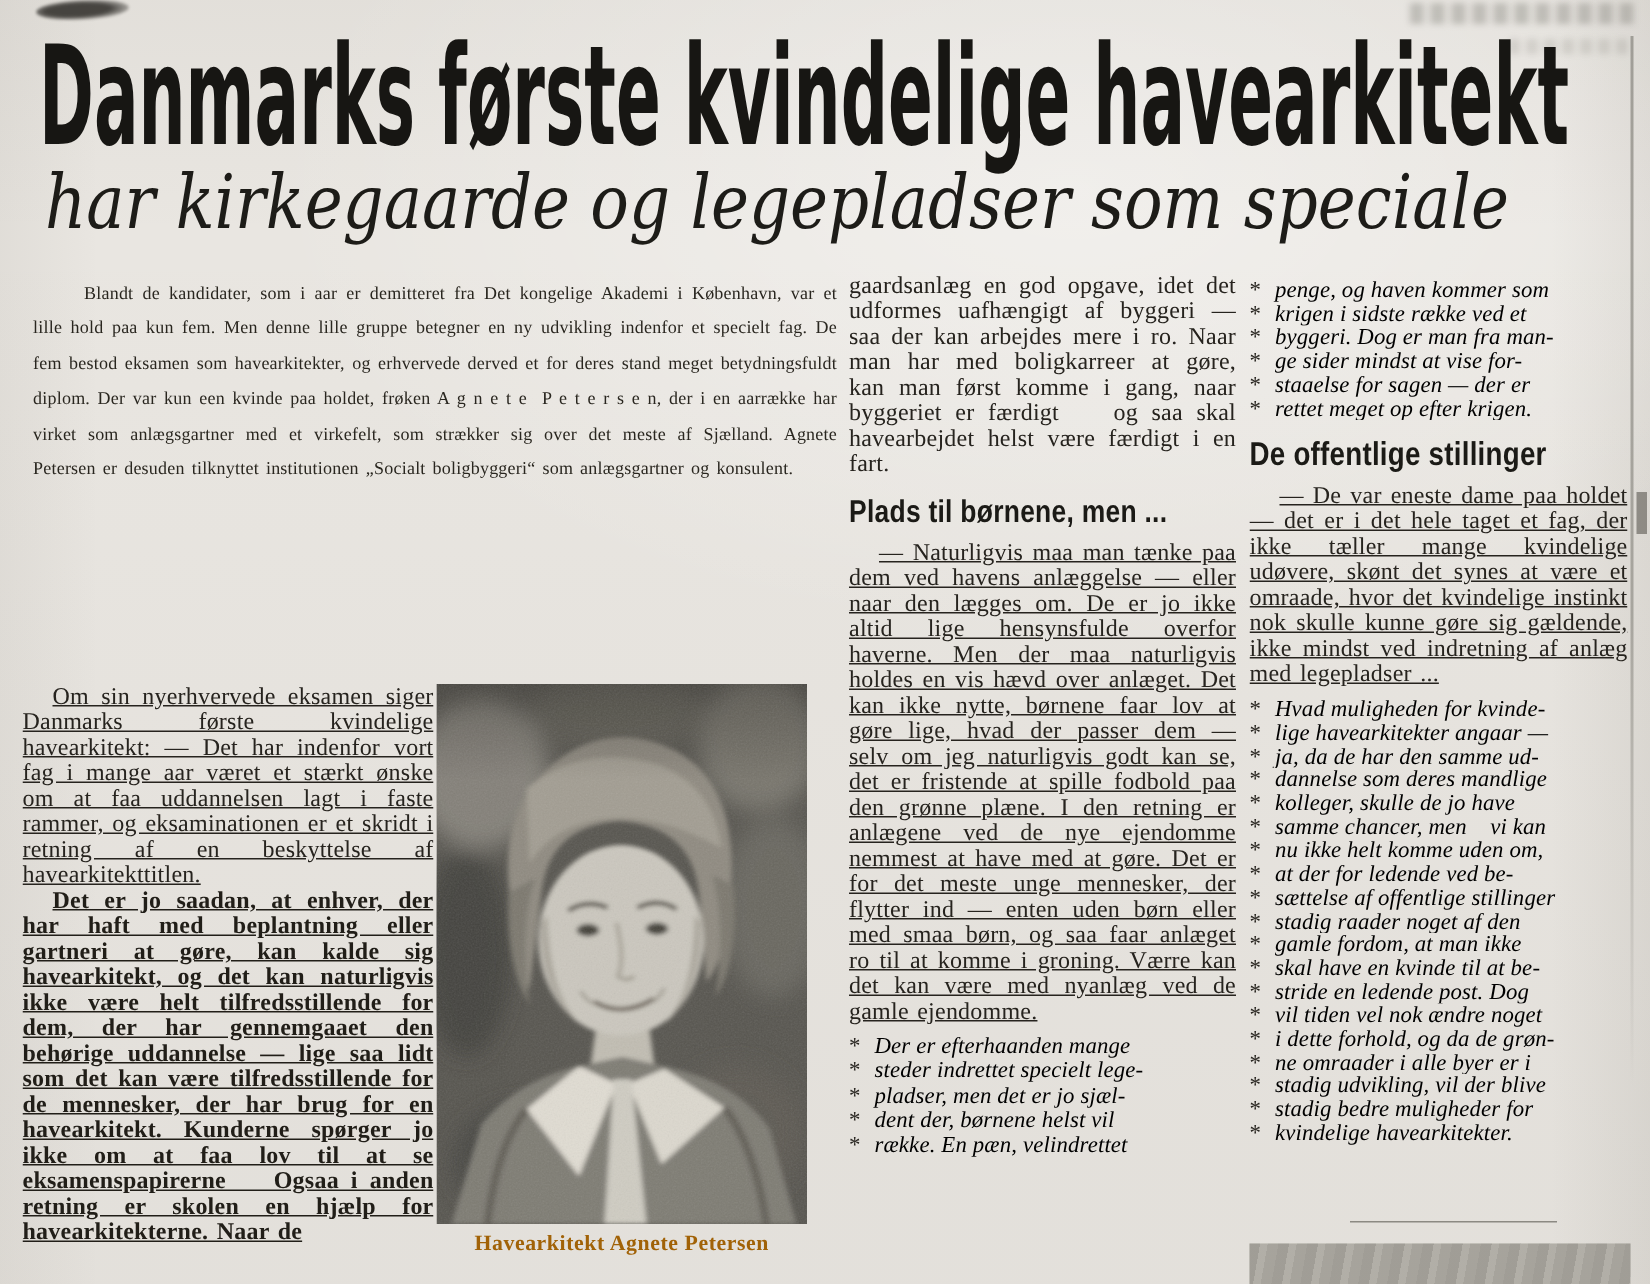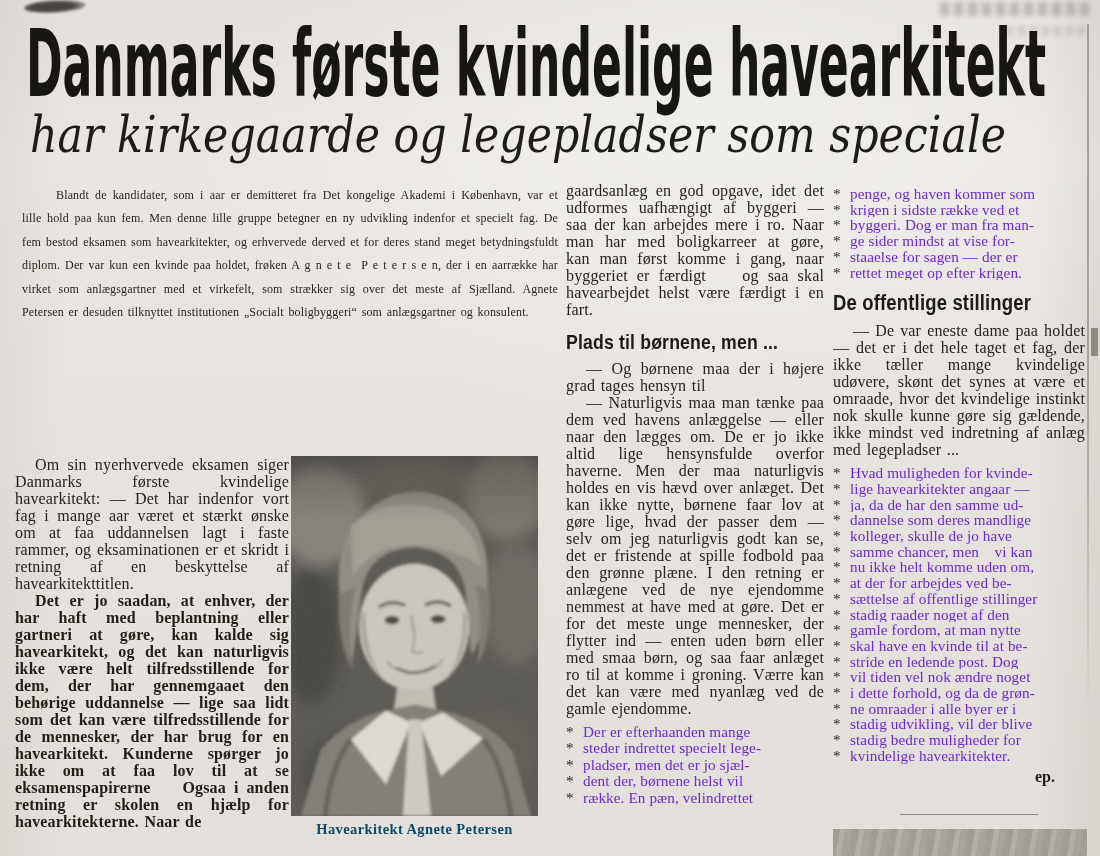--- a/index.html
+++ b/index.html
@@ -19,46 +19,46 @@
   .headline-svg{position:absolute;left:24px;top:16px;}
   .subhead-svg{position:absolute;left:28px;top:104px;}
 
   .lede{
     position:absolute;left:22px;top:184px;width:536px;
     font-size:12px;line-height:23.4px;text-align:justify;
     text-indent:34px;letter-spacing:.15px;word-spacing:1.5px;color:#29261f;
   }
   .col{position:absolute;text-align:justify;}
   .col p{margin:0;font-size:16px;line-height:17px;letter-spacing:.15px;word-spacing:1.5px;}
-  .col p.indent{text-indent:20px;}
+  .col p.indent{text-indent:20px;text-decoration:underline;}
   .col p.boldp{font-weight:bold;color:#211e18;}
   .col-left{left:15px;top:456px;width:274px;height:400px;overflow:hidden;}
   .col-mid{left:566px;top:182px;width:258px;height:674px;overflow:hidden;}
   .col-right{left:833px;top:182px;width:252px;height:674px;overflow:hidden;}
 
   .colhead{
     margin:12px 0 6px;font-family:"Liberation Sans", sans-serif;
     font-weight:bold;font-size:21px;letter-spacing:.2px;color:#1b1a16;
     transform:scaleX(.84);transform-origin:left center;white-space:nowrap;
   }
   .col-right .colhead{font-size:22px;margin-top:10px;}
 
   .stars{margin-top:7px;}
   .star-line{display:flex;overflow:hidden;line-height:16.4px;font-size:15.2px;letter-spacing:.1px;}
   .col-right .star-line{line-height:15.7px;}
   .star-line .star{flex:none;width:17px;color:#2a2722;}
-  .star-line .star-text{flex:1;white-space:nowrap;color:#6d28d9;}
+  .star-line .star-text{flex:1;white-space:nowrap;color:#000000;font-style:italic;}
 
   .byline{font-weight:bold;text-align:right;padding-right:30px;font-size:16px;margin-top:4px;color:#211e18;}
 
   .photo-figure{position:absolute;left:291px;top:456px;width:247px;margin:0;}
   .photo-img{display:block;width:247px;height:360px;}
   .photo-caption{
     margin-top:5px;text-align:center;font-weight:bold;font-size:14.5px;
-    letter-spacing:.4px;color:#0c4a6e;
+    letter-spacing:.4px;color:#a16207;
   }
 
   .column-divider{
     position:absolute;left:1087px;top:24px;width:2px;height:700px;
     background:linear-gradient(180deg,#8c8a83 0%, #95938c 55%, rgba(140,138,131,0) 100%);
     opacity:.75;
   }
   .ink-smudge{
     position:absolute;left:24px;top:0px;width:62px;height:13px;border-radius:50%;
     background:radial-gradient(ellipse at 45% 50%, #2c2a26 0 45%, rgba(44,42,38,.4) 70%, rgba(44,42,38,0) 100%);
@@ -156,21 +156,20 @@
     </g>
     <rect width="247" height="362" fill="url(#vig)"></rect>
     <rect width="247" height="362" filter="url(#grain)" opacity=".14"></rect>
   </svg>
   <figcaption class="photo-caption">Havearkitekt Agnete Petersen</figcaption>
 </figure>
 
 <div class="col col-mid">
   <p>gaardsanlæg en god opgave, idet det udformes uafhængigt af byggeri — saa der kan arbejdes mere i ro. Naar man har med boligkarreer at gøre, kan man først komme i gang, naar byggeriet er færdigt&nbsp;&nbsp;&nbsp; og saa skal havearbejdet helst være færdigt i en fart.</p>
   <h3 class="colhead">Plads til børnene, men ...</h3>
-  <p class="indent">— Og børnene maa der i højere grad tages hensyn til</p>
   <p class="indent">— Naturligvis maa man tænke paa dem ved havens anlæggelse — eller naar den lægges om. De er jo ikke altid lige hensynsfulde overfor haverne. Men der maa naturligvis holdes en vis hævd over anlæget. Det kan ikke nytte, børnene faar lov at gøre lige, hvad der passer dem — selv om jeg naturligvis godt kan se, det er fristende at spille fodbold paa den grønne plæne. I den retning er anlægene ved de nye ejendomme nemmest at have med at gøre. Det er for det meste unge mennesker, der flytter ind — enten uden børn eller med smaa børn, og saa faar anlæget ro til at komme i groning. Værre kan det kan være med nyanlæg ved de gamle ejendomme.</p>
   <div class="stars">
 
       <div class="star-line">
         <span class="star">*</span>
         <span class="star-text">Der er efterhaanden mange</span>
       </div>
 
       <div class="star-line">
         <span class="star">*</span>
@@ -261,36 +260,36 @@
         <span class="star-text">samme chancer, men&nbsp;&nbsp;&nbsp; vi kan</span>
       </div>
 
       <div class="star-line">
         <span class="star">*</span>
         <span class="star-text">nu ikke helt komme uden om,</span>
       </div>
 
       <div class="star-line">
         <span class="star">*</span>
-        <span class="star-text">at der for arbejdes ved be-</span>
+        <span class="star-text">at der for ledende ved be-</span>
       </div>
 
       <div class="star-line">
         <span class="star">*</span>
         <span class="star-text">sættelse af offentlige stillinger</span>
       </div>
 
       <div class="star-line">
         <span class="star">*</span>
         <span class="star-text">stadig raader noget af den</span>
       </div>
 
       <div class="star-line">
         <span class="star">*</span>
-        <span class="star-text">gamle fordom, at man nytte</span>
+        <span class="star-text">gamle fordom, at man ikke</span>
       </div>
 
       <div class="star-line">
         <span class="star">*</span>
         <span class="star-text">skal have en kvinde til at be-</span>
       </div>
 
       <div class="star-line">
         <span class="star">*</span>
         <span class="star-text">stride en ledende post. Dog</span>
@@ -319,17 +318,16 @@
       <div class="star-line">
         <span class="star">*</span>
         <span class="star-text">stadig bedre muligheder for</span>
       </div>
 
       <div class="star-line">
         <span class="star">*</span>
         <span class="star-text">kvindelige havearkitekter.</span>
       </div>
     </div>
-  <div class="byline">ep.</div>
 </div>
 
 <div class="section-rule"></div>
 <div class="teaser-block"></div>
 
 </body></html>

